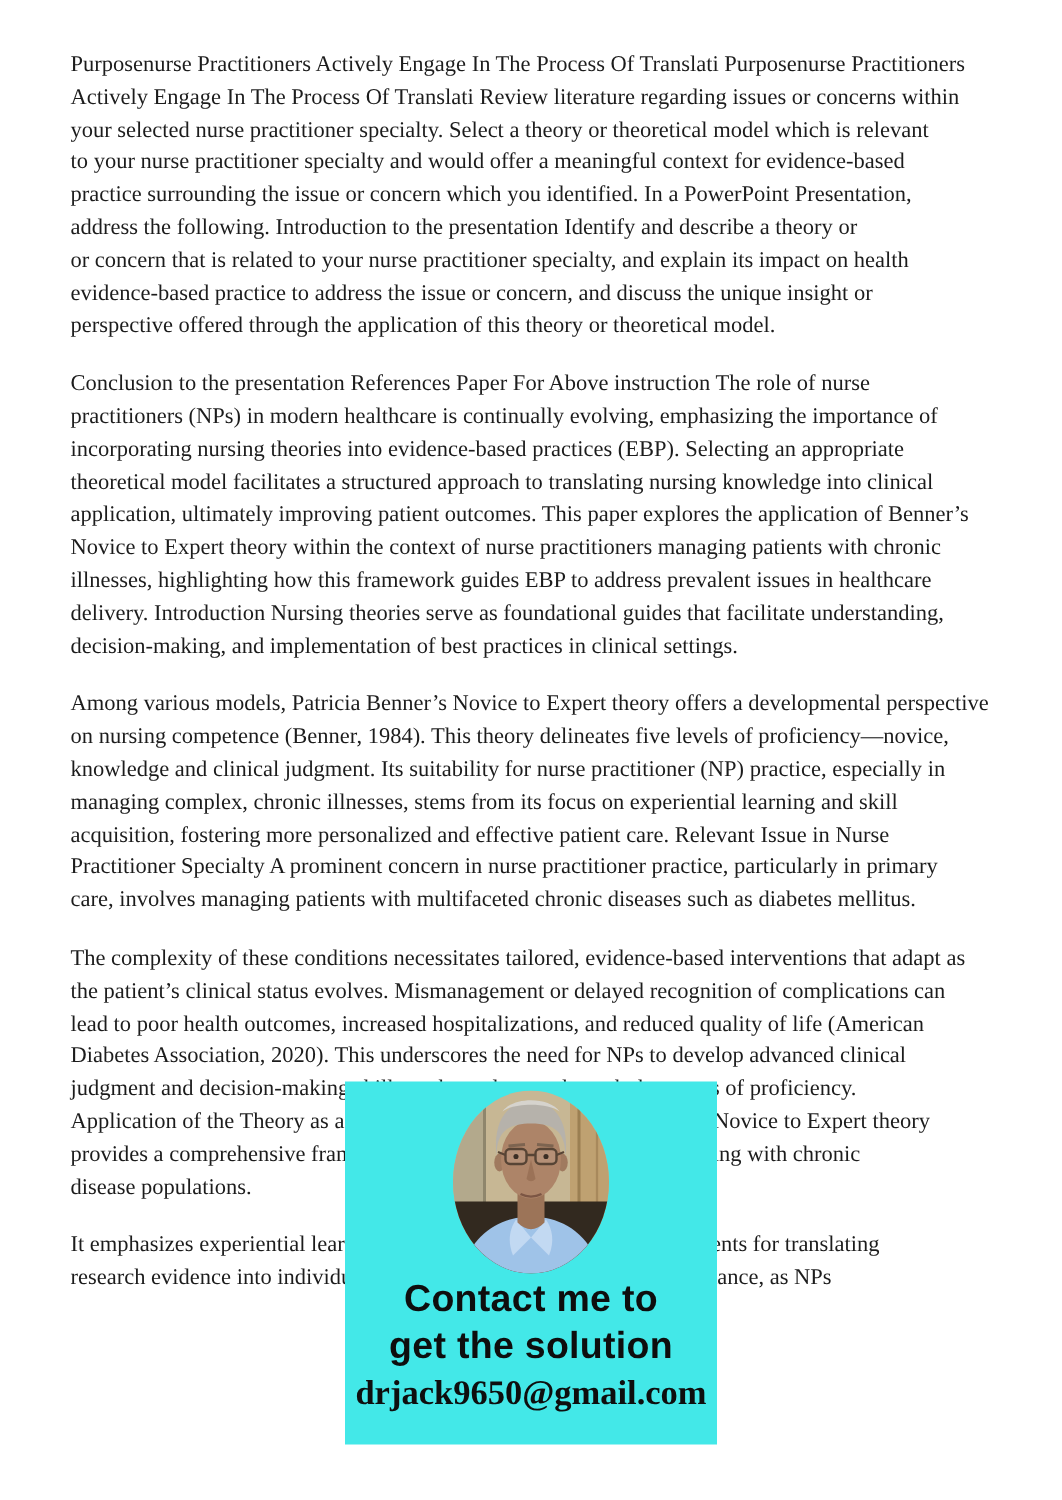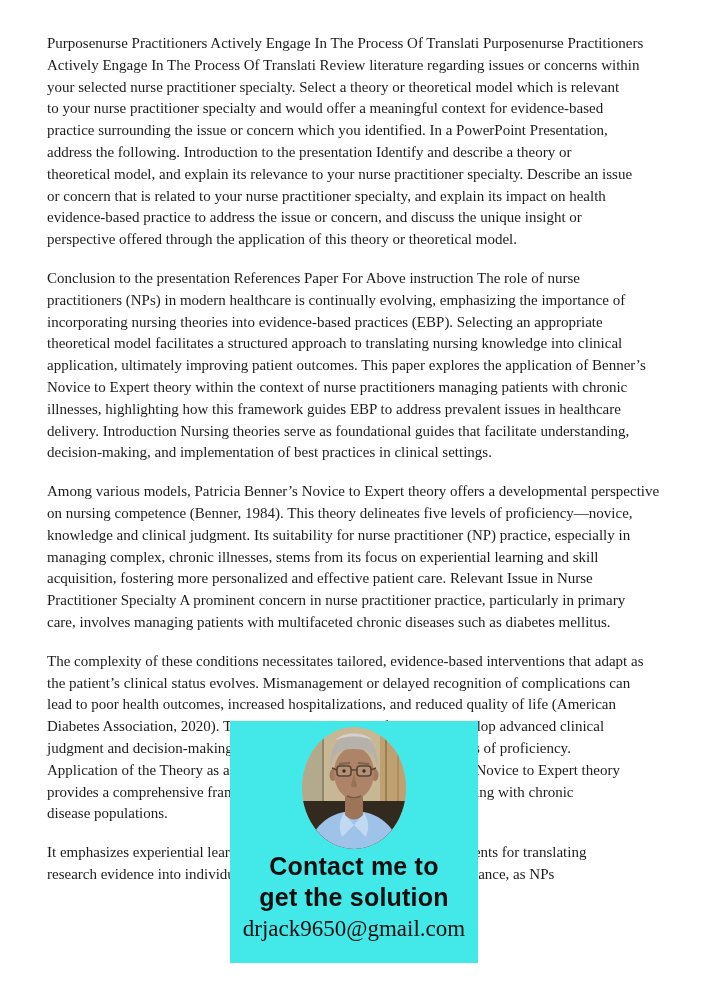--- a/index.html
+++ b/index.html
@@ -40,41 +40,40 @@
     font-family: "Liberation Sans", "DejaVu Sans", sans-serif;
     font-weight: bold;
     font-size: 25px;
     line-height: 31px;
     color: #0e0e0e;
     letter-spacing: 0.2px;
   }
   .overlay-email {
     margin-top: 2px;
     font-family: "Liberation Serif", "DejaVu Serif", serif;
-    font-weight: normal;
+    font-weight: bold;
     font-size: 23px;
     line-height: 28px;
     color: #0e0e0e;
   }
 </style>
 </head>
 <body>
 
 <div class="page">
 
   <div class="doc">
 
     <div class="para">
       <div class="line">Purposenurse Practitioners Actively Engage In The Process Of Translati Purposenurse Practitioners</div>
       <div class="line">Actively Engage In The Process Of Translati Review literature regarding issues or concerns within</div>
       <div class="line">your selected nurse practitioner specialty. Select a theory or theoretical model which is relevant</div>
       <div class="line">to your nurse practitioner specialty and would offer a meaningful context for evidence-based</div>
       <div class="line">practice surrounding the issue or concern which you identified. In a PowerPoint Presentation,</div>
       <div class="line">address the following. Introduction to the presentation Identify and describe a theory or</div>
-      <div class="line">theoretical model, and explain its relevance to your nurse practitioner specialty. Describe an issue</div>
       <div class="line">or concern that is related to your nurse practitioner specialty, and explain its impact on health</div>
       <div class="line">evidence-based practice to address the issue or concern, and discuss the unique insight or</div>
       <div class="line">perspective offered through the application of this theory or theoretical model.</div>
     </div>
 
     <div class="para">
       <div class="line">Conclusion to the presentation References Paper For Above instruction The role of nurse</div>
       <div class="line">practitioners (NPs) in modern healthcare is continually evolving, emphasizing the importance of</div>
       <div class="line">incorporating nursing theories into evidence-based practices (EBP). Selecting an appropriate</div>
       <div class="line">theoretical model facilitates a structured approach to translating nursing knowledge into clinical</div>

